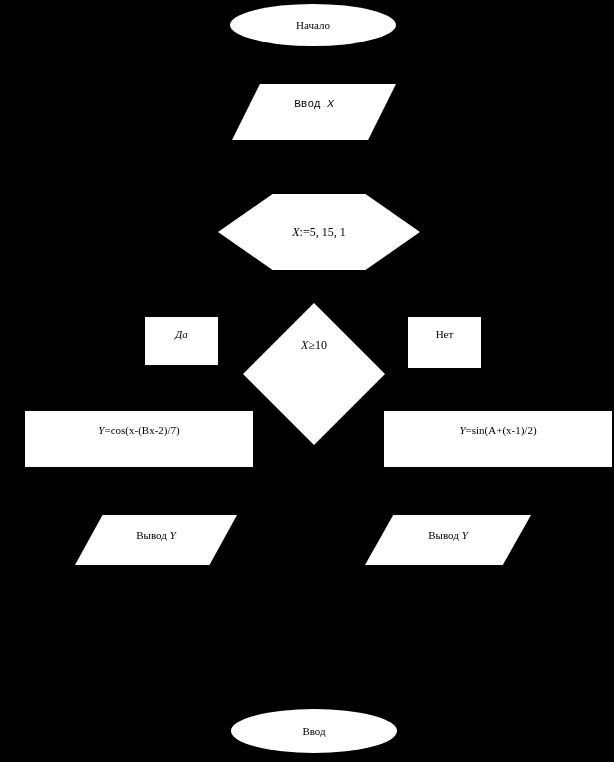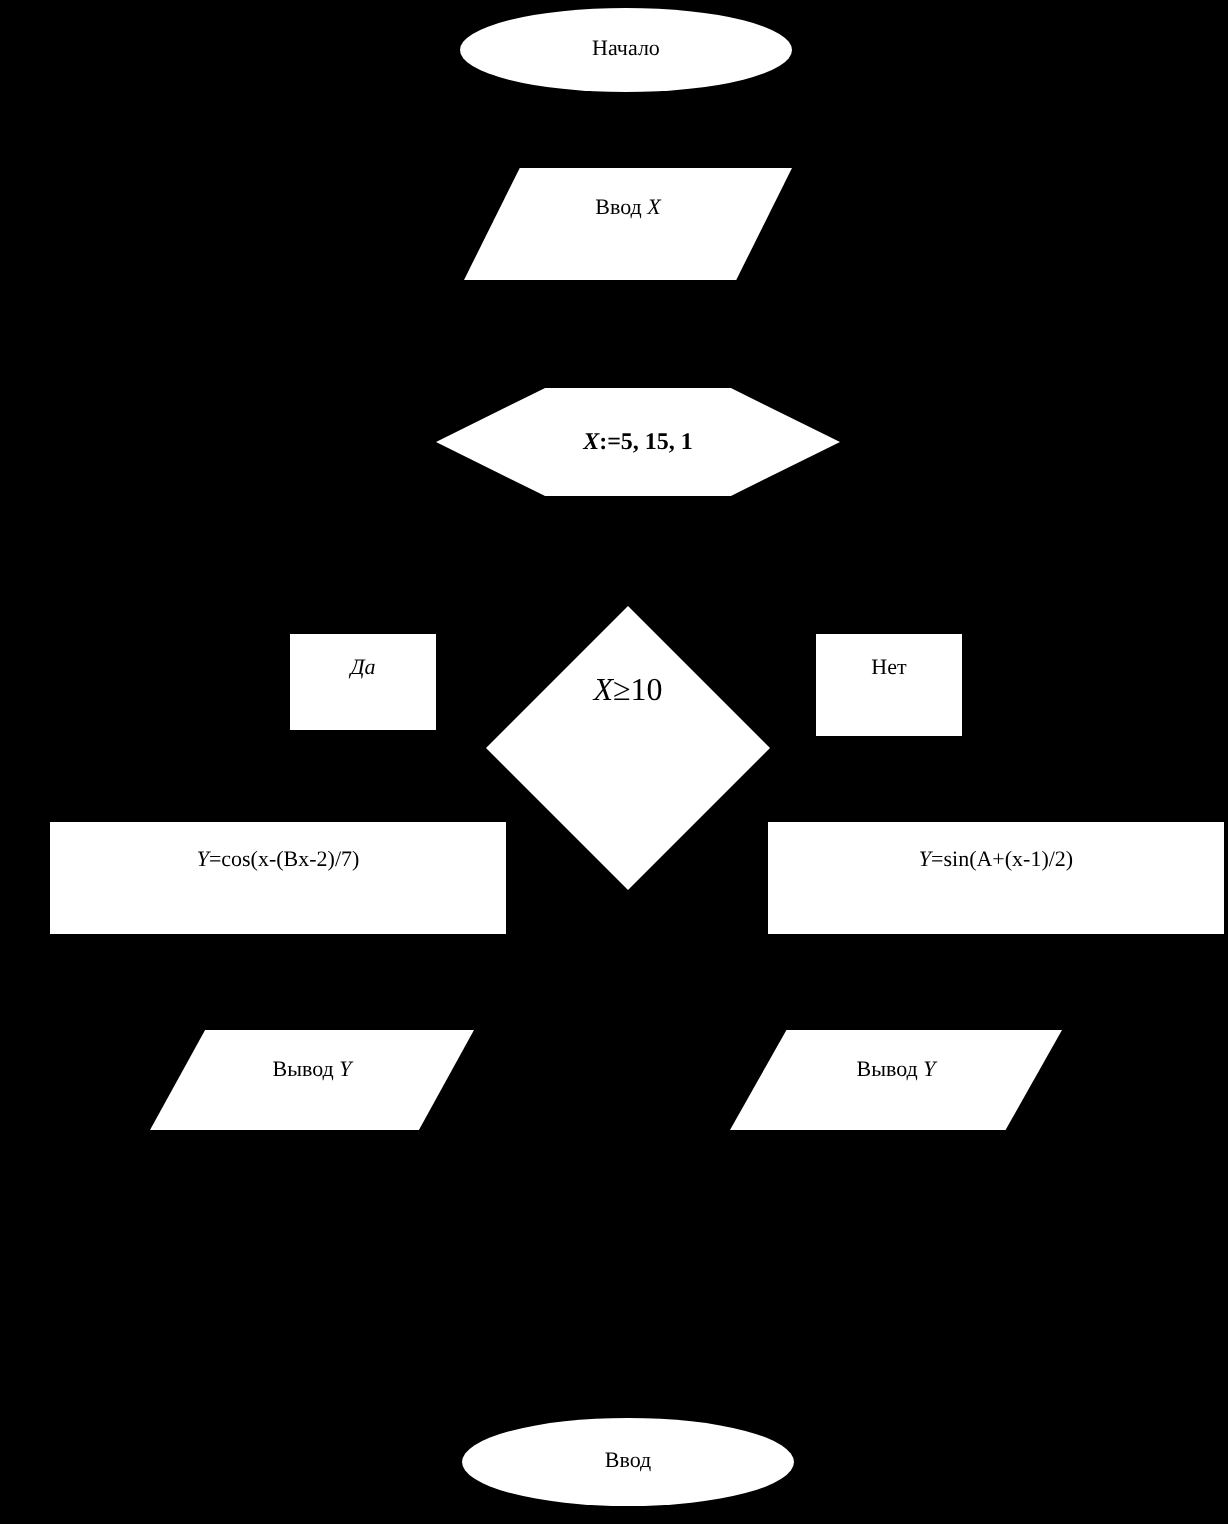--- a/index.html
+++ b/index.html
@@ -78,21 +78,21 @@
   .diamond {
     background: transparent;
   }
   .diamond .shape-fill {
     position: absolute;
     inset: 0;
     background: #ffffff;
   }
   .diamond .label {
     top: 36px;
-    font-size: 16px;
+    font-size: 12px;
     text-align: center;
   }
 
   
   .process .label {
     top: 13px;
   }
 
   
   .tag .label {
@@ -101,26 +101,26 @@
 </style>
 </head>
 <body>
 
 <div id="flowchart-canvas">
 
   <div class="node terminator" style="left:230px; top:4px; width:166px; height:42px;">
     <span class="label">Начало</span>
   </div>
 
-  <div class="node parallelogram" style="left:232px; top:84px; width:164px; height:56px;">
+  <div class="node parallelogram" style="left:232px; top:84px; width:164px; height:56px;font-family:Liberation Mono, monospace;">
     <div class="shape-fill" style="clip-path: polygon(17% 0, 100% 0, 83% 100%, 0 100%);"></div>
     <span class="label"><span>Ввод </span><i>X</i></span>
   </div>
 
-  <div class="node hexagon" style="left:218px; top:194px; width:202px; height:54px;font-weight:bold;">
+  <div class="node hexagon" style="left:218px; top:194px; width:202px; height:76px;">
     <div class="shape-fill" style="clip-path: polygon(27% 0, 73% 0, 100% 50%, 73% 100%, 27% 100%, 0 50%);"></div>
     <span class="label"><i>X</i><span>:=5, 15, 1</span></span>
   </div>
 
   <div class="node diamond" style="left:243px; top:303px; width:142px; height:142px;">
     <div class="shape-fill" style="clip-path: polygon(50% 0, 100% 50%, 50% 100%, 0 50%);"></div>
     <span class="label"><i>X</i><span>≥10</span></span>
   </div>
 
   <div class="node tag" style="left:145px; top:317px; width:73px; height:48px;font-style:italic;">

